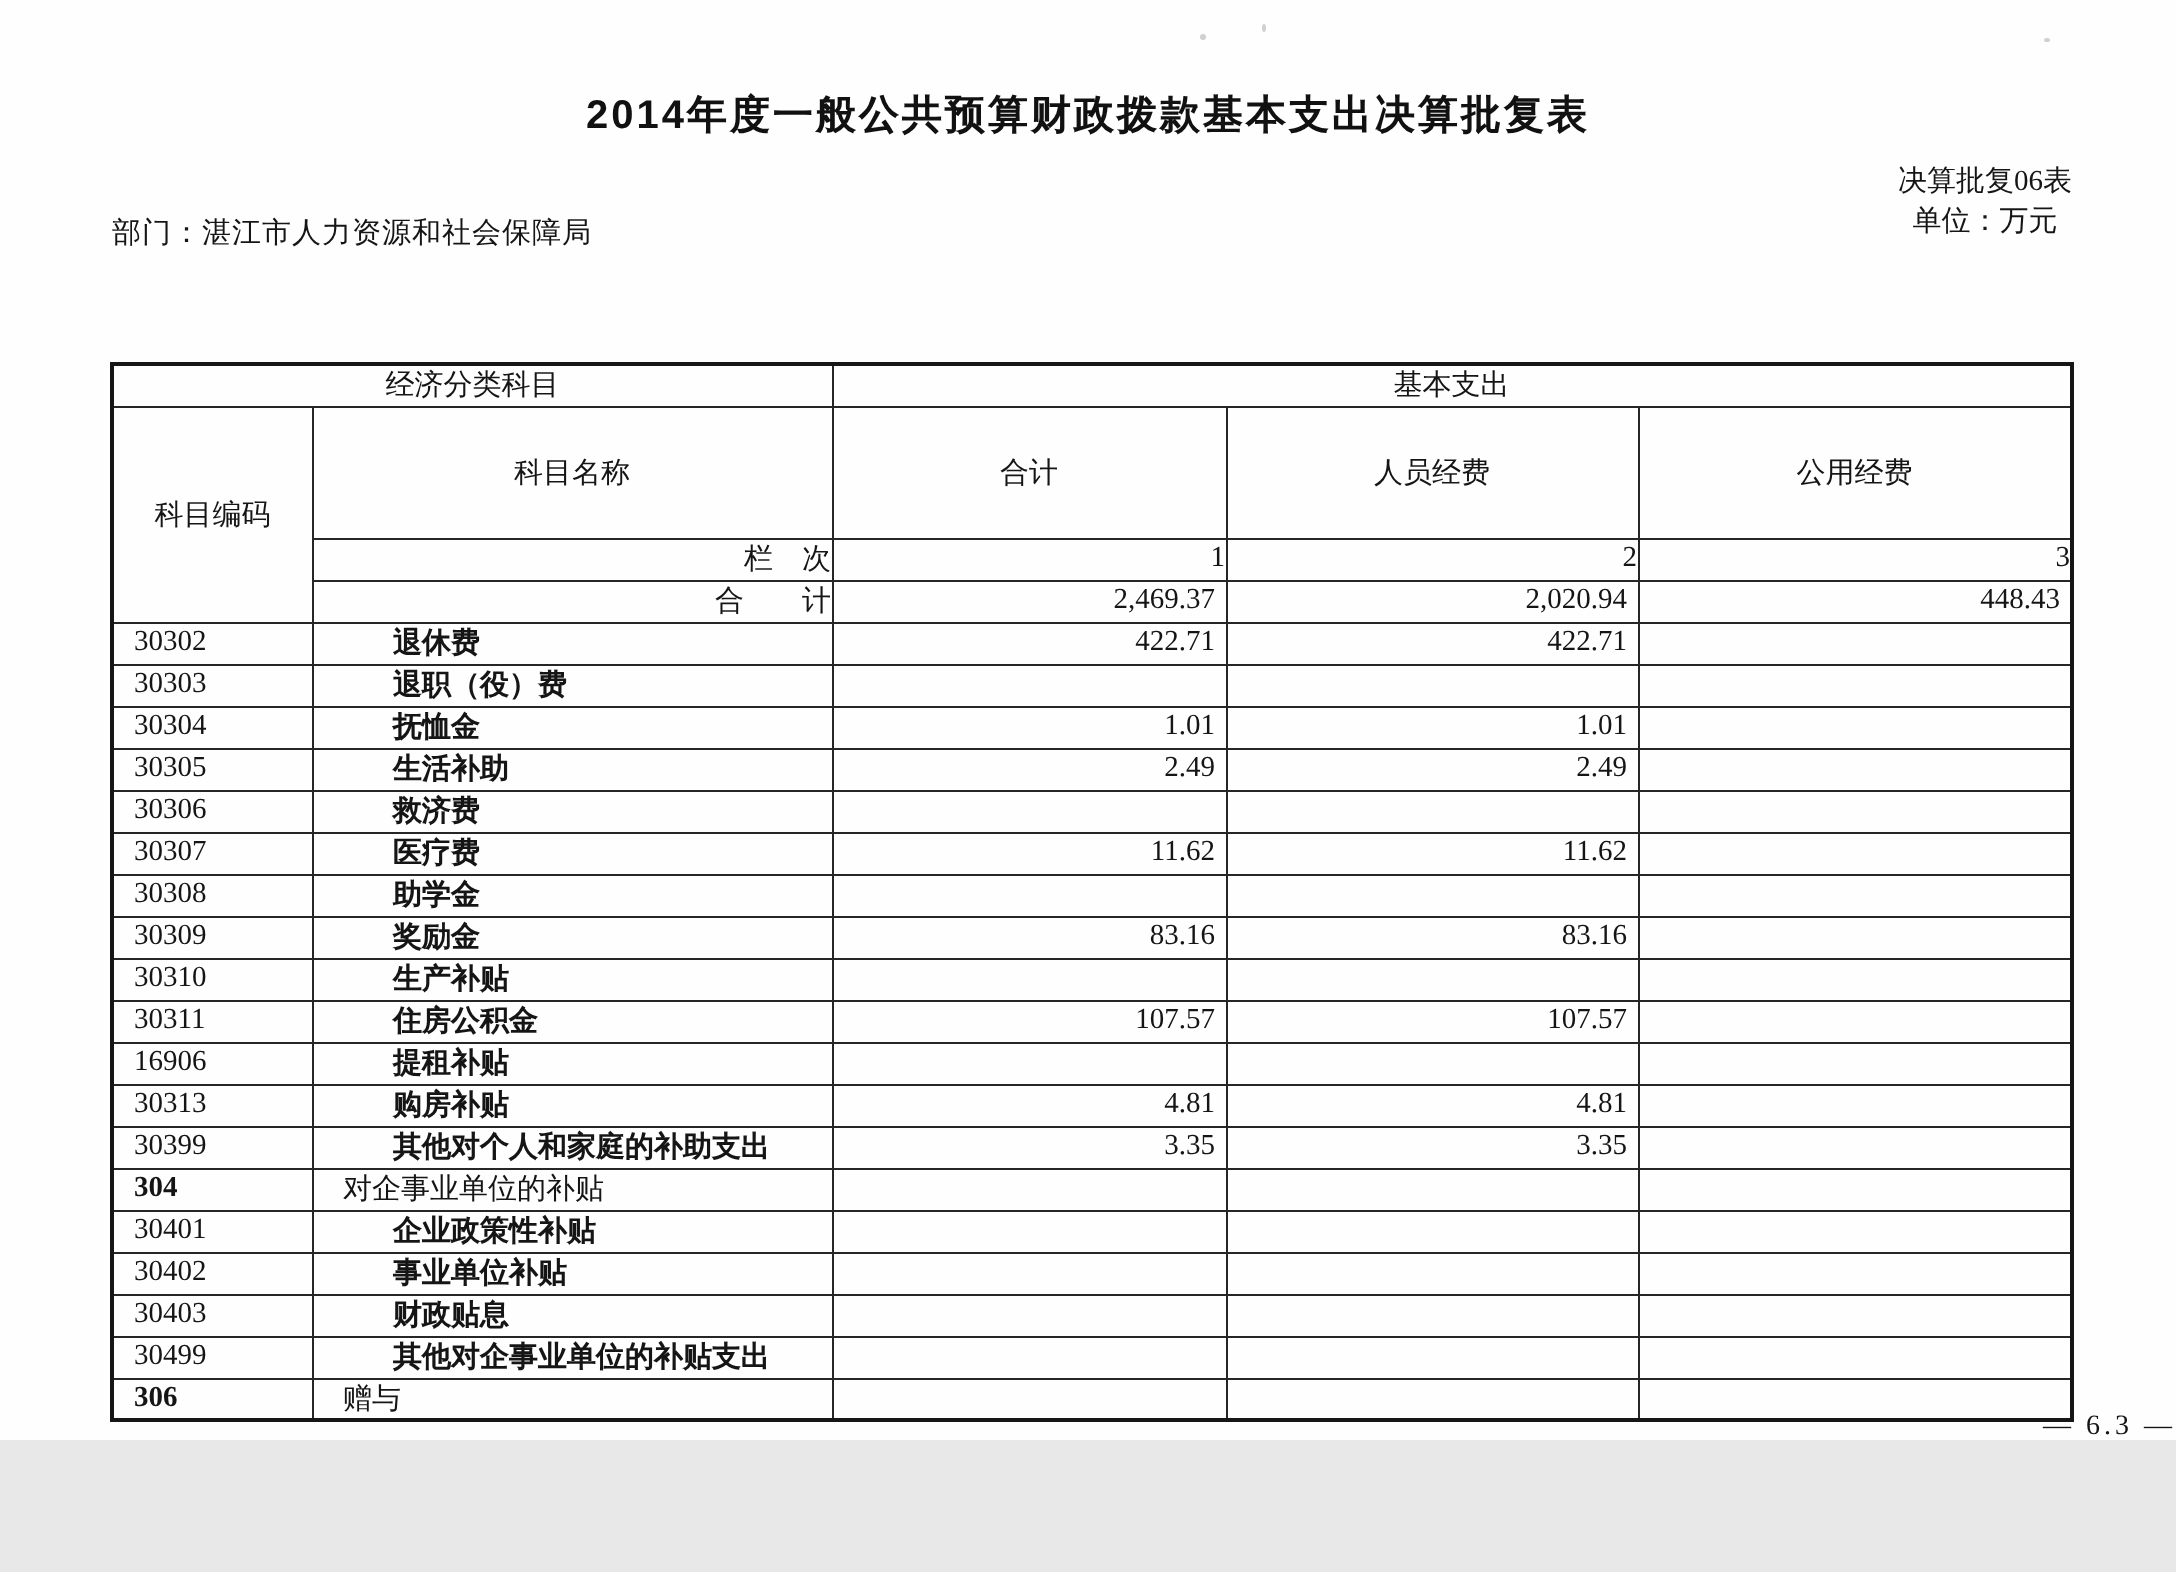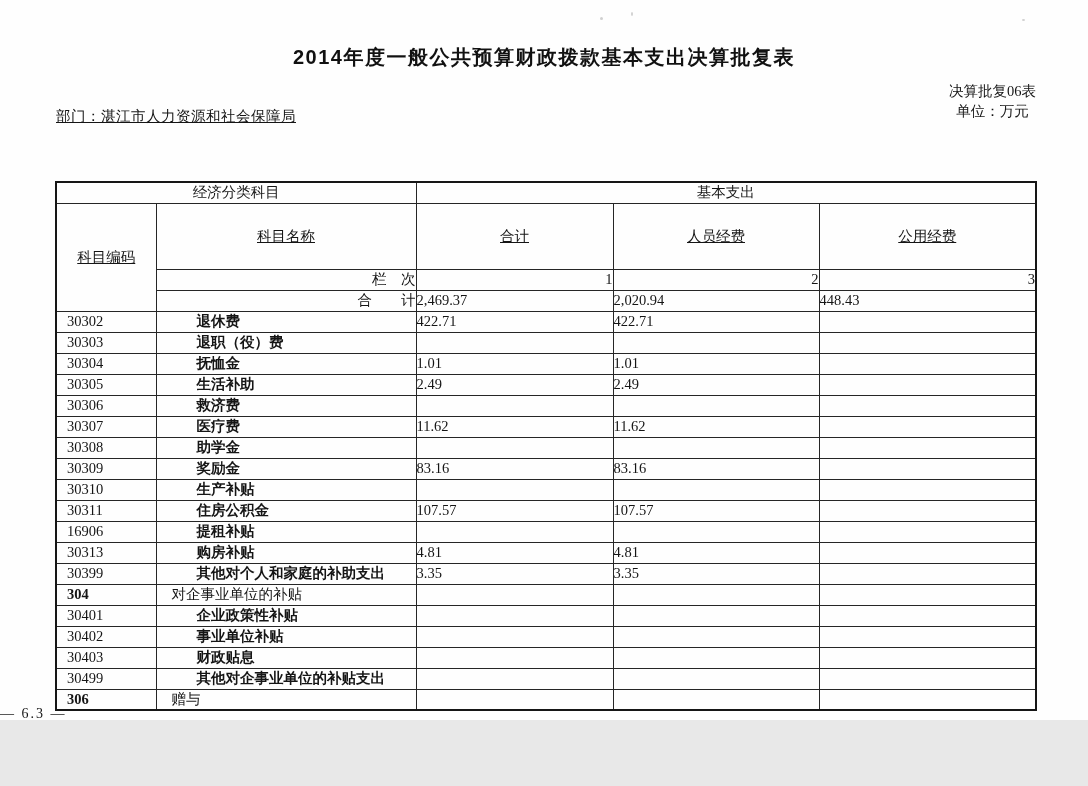--- a/index.html
+++ b/index.html
@@ -30,21 +30,20 @@
     text-align: center;
     font-size: 14.5px;
     line-height: 20px;
   }
   .dept-line {
     position: absolute;
     top: 107px;
     left: 56px;
     font-size: 14.5px;
     letter-spacing: 0.5px;
-    text-decoration: underline;
   }
   table.budget {
     position: absolute;
     top: 137px;
     left: 55px;
     width: 982px;
     border-collapse: collapse;
     table-layout: fixed;
     font-size: 14.5px;
     color: #151515;
@@ -55,33 +54,33 @@
     overflow: hidden;
     white-space: nowrap;
   }
   table.budget { border: 2px solid #161616; margin-top: 44px; }
   .col-code  { width: 100px; }
   .col-name  { width: 260px; }
   .col-total { width: 197px; }
   .col-pers  { width: 206px; }
   .col-pub   { width: 217px; }
   .row-group td { height: 21px; text-align: center; }
-  .row-heads td { height: 66px; text-align: center; vertical-align: middle; text-decoration: underline; }
+  .row-heads td { height: 66px; text-align: center; vertical-align: middle; }
   .row-lane td, .row-total td { height: 21px; }
   .cell-center { text-align: right; }
-  .num { padding-right: 5px; }
+  .num { text-align: right; padding-right: 5px; }
   .code { text-align: left; padding-left: 10px; }
   .name { text-align: left; padding-left: 15px; }
   .name.indent { padding-left: 40px; font-weight: bold; }
   .row-class .code { font-weight: bold; }
   tbody.data tr td { height: 21px; }
   .page-number {
     position: absolute;
     top: 706px; left: 0; right: 0;
-    text-align: left;
+    text-align: right;
     font-size: 14px;
     letter-spacing: 2px;
   }
   .speck {
     position: absolute;
     background: #9a9a9a;
     border-radius: 50%;
     opacity: 0.45;
   }
 </style>

